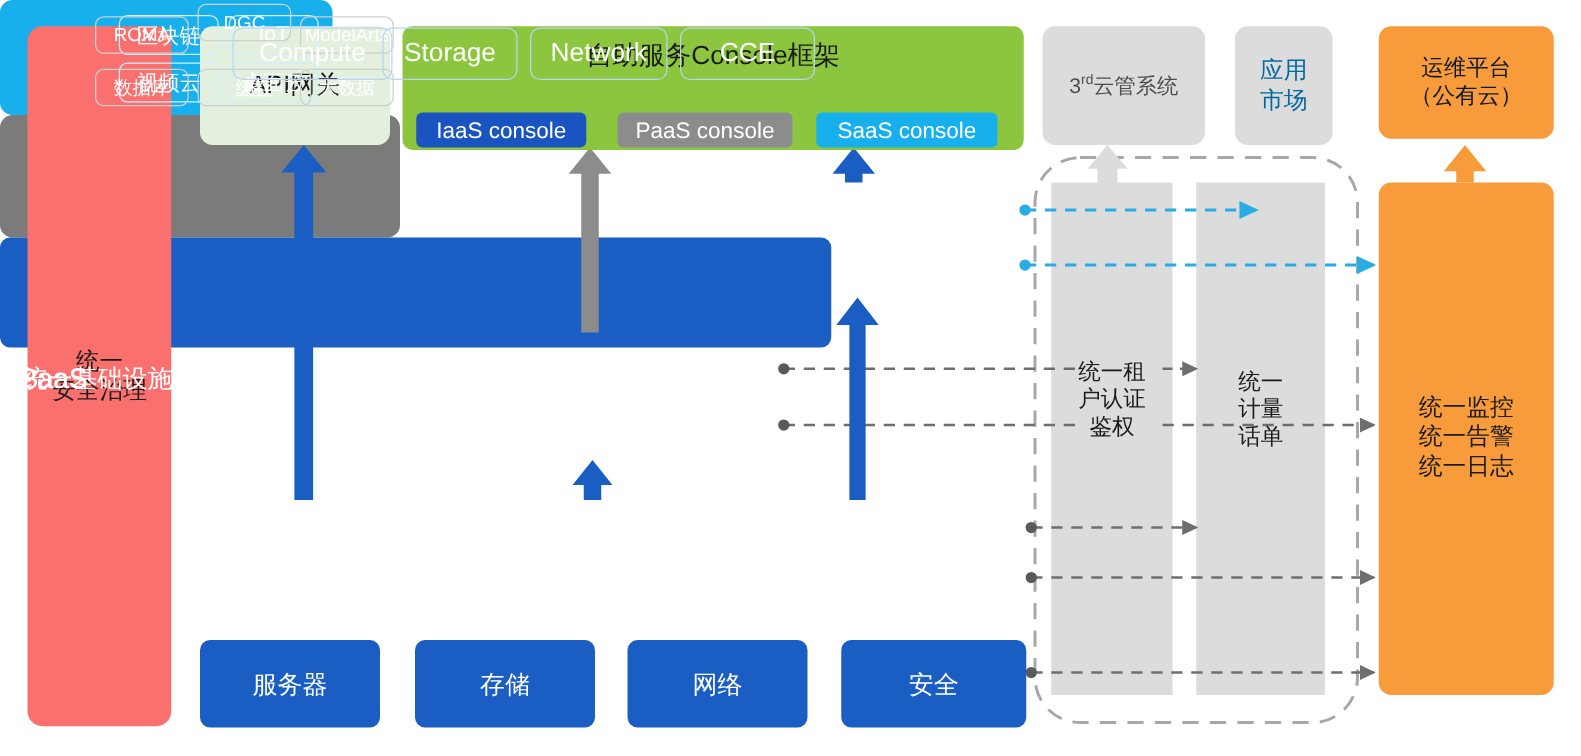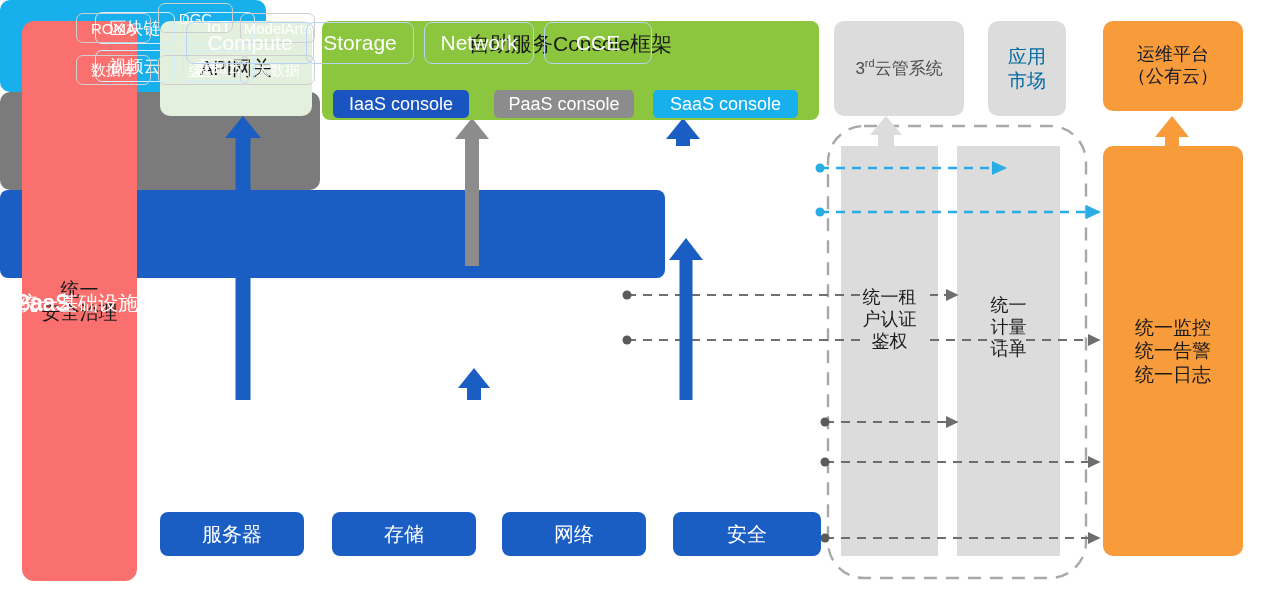--- a/index.html
+++ b/index.html
@@ -20,39 +20,39 @@
   #console-title{position:absolute;left:0;right:0;top:9px;text-align:center;font-size:21px;color:#1a1a1a;}
   .console-chip{position:absolute;top:69px;height:28px;border-radius:5px;display:flex;align-items:center;justify-content:center;color:#fff;font-size:18px;padding:4px 10px;box-sizing:border-box;}
   #chip-iaas{left:11px;width:136px;background:#1a54c0;}
   #chip-paas{left:172px;width:140px;background:#8c8c8c;}
   #chip-saas{left:331px;width:145px;background:#17b0ed;}
 
   
   #third-cloud{left:834px;top:21px;width:130px;height:95px;background:#dcdcdc;border-radius:10px;color:#4d4d4d;font-size:17px;}
   #app-market{left:988px;top:21px;width:78px;height:95px;background:#dcdcdc;border-radius:10px;color:#0369a1;font-size:19px;}
   #ops-top{left:1103px;top:21px;width:140px;height:90px;background:#f79b3b;border-radius:10px;color:#0f172a;font-size:18px;text-align:center;}
-  #ops-body{left:1103px;top:146px;width:140px;height:410px;background:#f79b3b;border-radius:10px;color:#1a1a1a;font-size:19px;}
+  #ops-body{left:1103px;top:146px;width:140px;height:410px;background:#f79b3b;border-radius:10px;color:#1a1a1a;font-size:19px;font-family:Liberation Mono, monospace;}
 
   
   #saas{left:552px;top:146px;width:266px;height:92px;background:#17b0ed;border-radius:10px;}
   #saas-label{position:absolute;left:16px;top:50%;transform:translateY(-50%);color:#fff;font-size:22px;}
   .saas-chip{position:absolute;border:1.6px solid #cfefff;border-radius:7px;display:flex;align-items:center;justify-content:center;color:#fff;font-size:17px;box-sizing:border-box;}
 
   
   #paas{left:305px;top:266px;width:320px;height:98px;background:#7b7b7b;border-radius:10px;}
   #paas-label{position:absolute;left:14px;top:50%;transform:translateY(-50%);color:#fff;font-size:23px;}
   .paas-chip{position:absolute;border:1.6px solid #cfcfcf;border-radius:7px;display:flex;align-items:center;justify-content:center;color:#fff;font-size:15px;box-sizing:border-box;}
 
   
   #infra{left:158px;top:400px;width:665px;height:88px;background:#1a5ec4;border-radius:8px;}
   #infra-label{position:absolute;left:18px;top:50%;transform:translateY(-50%);color:#fff;font-size:20px;}
   .infra-chip{position:absolute;top:22px;height:42px;border:1.7px solid #b9d3f5;border-radius:8px;display:flex;align-items:center;justify-content:center;color:#fff;font-size:21px;box-sizing:border-box;}
 
   
-  .res-box{position:absolute;top:512px;height:44px;background:#1a5ec4;border-radius:8px;display:flex;align-items:center;justify-content:center;color:#fff;font-size:20px;}
+  .res-box{position:absolute;top:512px;height:70px;background:#1a5ec4;border-radius:8px;display:flex;align-items:center;justify-content:center;color:#fff;font-size:20px;}
 
   svg.layer{position:absolute;left:0;top:0;width:1265px;height:605px;pointer-events:none;}
 </style>
 </head>
 <body>
 
 <div id="stage">
 
   <svg class="layer" viewBox="0 0 1265 605">
     <defs>

